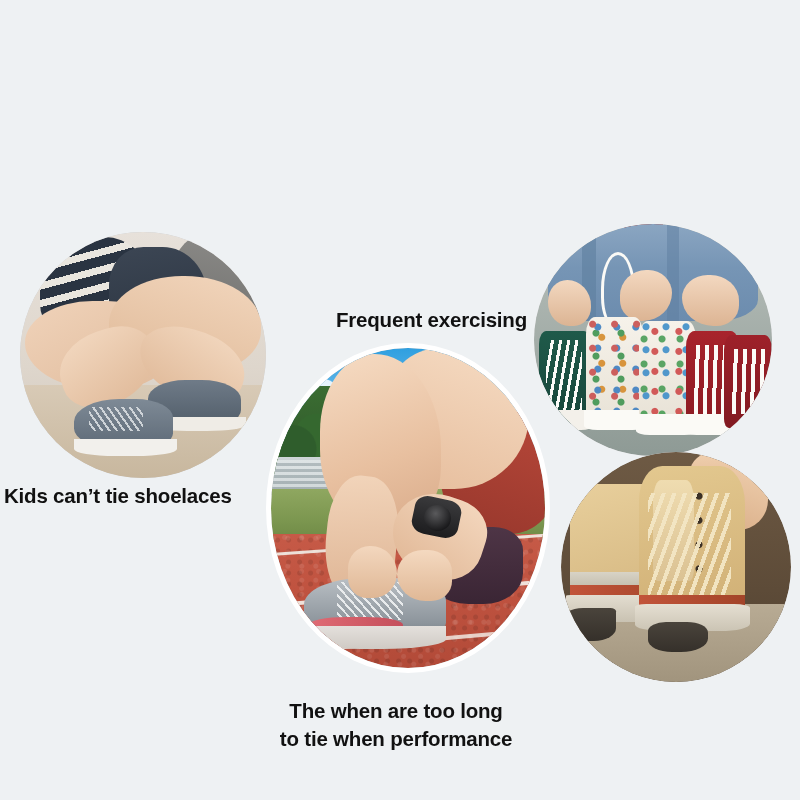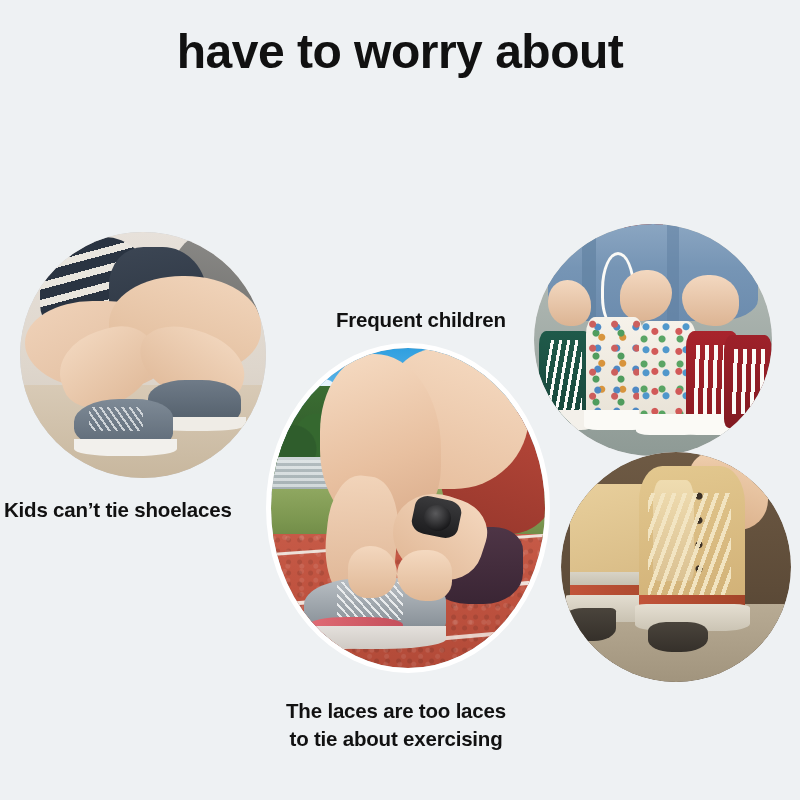--- a/index.html
+++ b/index.html
@@ -75,21 +75,21 @@
   #circle-canvas    { left: 561px; top: 452px; width: 230px; height: 230px; }
 
   
   .caption {
     position: absolute;
     color: #111111;
     font-weight: 700;
     letter-spacing: -0.2px;
     line-height: 1.38;
   }
-  #caption-kids      { left: 4px;   top: 496px; font-size: 20.5px; }
+  #caption-kids      { left: 4px;   top: 482px; font-size: 20.5px; }
   #caption-frequent  { left: 336px; top: 306px; font-size: 20.5px; }
   #caption-runner    { left: 264px; top: 697px; font-size: 20.5px; width: 264px; text-align: center; }
   #caption-canvas    { left: 523px; top: 677px; font-size: 20.5px; width: 277px; text-align: center; }
 
   
 
   
   .k-bg       { inset: 0; background: linear-gradient(180deg,#e7e1da 0%,#ded6cc 55%,#cfc5b8 100%); }
   .k-floor    { left:-6%; top:62%; width:112%; height:44%;
                 background: linear-gradient(180deg,#d6c7b3 0%,#c4b298 60%,#b8a territory 100%);
@@ -269,21 +269,20 @@
   .c-thumb    { left:56%; top:0%; width:26%; height:22%; border-radius:40% 50% 45% 45%;
                 background: linear-gradient(180deg,#f0cfae 0%,#dcb28b 100%); }
   .c-fingers  { left:64%; top:8%; width:26%; height:26%; border-radius:45% 40% 50% 50%;
                 background: linear-gradient(200deg,#eecdac 0%,#d9ae88 100%); }
 </style>
 </head>
 <body style="background: rgb(238, 241, 243);">
 
 <div class="page" style="background: rgb(238, 241, 243);">
 
-  <div class="headline">have to worry about</div>
 
 
   <div class="circle" id="circle-kids">
     <div class="photo">
       <div class="k-bg"></div>
       <div class="k-floor"></div>
       <div class="k-shirtR"></div>
       <div class="k-shortsA"></div>
       <div class="k-shortsB"></div>
       <div class="k-thighL"></div>
@@ -374,21 +373,21 @@
       <div class="r-laceF"></div>
       <div class="r-shoeF-ac"></div>
       <div class="r-shoeF-sl"></div>
       <div class="r-hand1"></div>
       <div class="r-hand2"></div>
     </div>
   </div>
 
   <div class="caption" id="caption-kids">Kids can’t tie shoelaces</div>
 
-  <div class="caption" id="caption-frequent">Frequent children</div>
+  <div class="caption" id="caption-frequent">Frequent exercising</div>
 
   <div class="caption" id="caption-runner">
-    <div>The laces are too laces</div>
-    <div>to tie about exercising</div>
+    <div>The when are too long</div>
+    <div>to tie when performance</div>
   </div>
 
 
 </div>
 
 </body></html>

